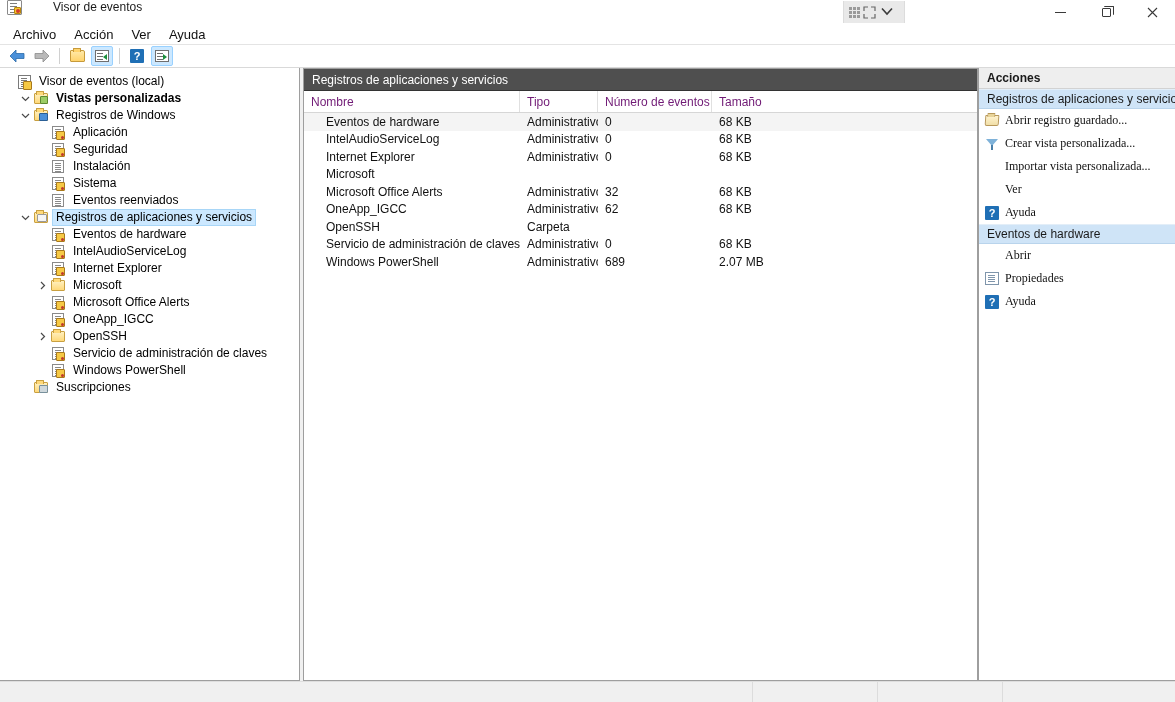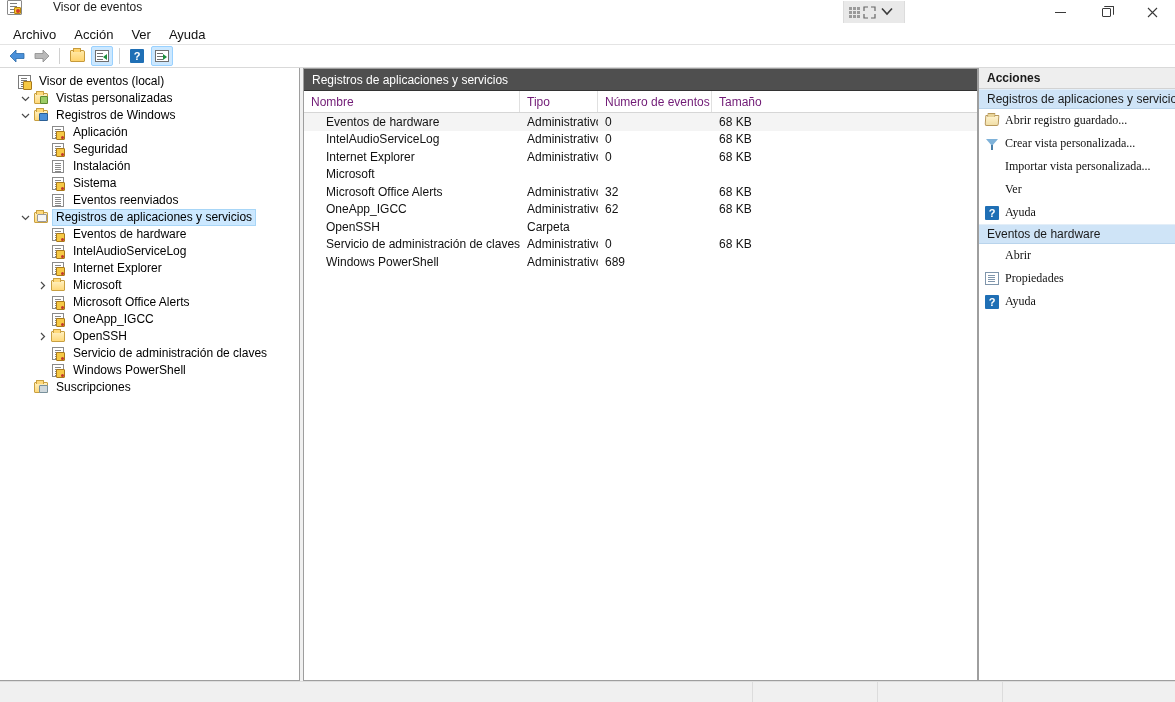--- a/index.html
+++ b/index.html
@@ -644,21 +644,21 @@
 
     <div class="pane-tree">
       <div class="tree" id="tree-host">
           <div class="tree-row" style="padding-left: 0px;">
             <span class="tw"></span>
             <span class="tree-ico">
               <span class="ico-evt-root"></span>
             </span>
             <span class="tree-label">Visor de eventos (local)</span>
           </div>
-          <div class="tree-row" style="padding-left: 17px;">
+          <div class="tree-row" style="padding-left: 17px; font-weight: bold;">
             <span class="tw">
               <svg width="9" height="9" viewBox="0 0 9 9">
                 <path d="M1 3 L4.5 6.5 L8 3" fill="none" stroke="#4a4a4a" stroke-width="1.2"></path>
               </svg>
             </span>
             <span class="tree-ico">
               <span class="ico-folder views"></span>
             </span>
             <span class="tree-label">Vistas personalizadas</span>
           </div>
@@ -878,20 +878,21 @@
           <div class="row">
             <div class="c-name">Servicio de administración de claves</div>
             <div class="c-type">Administrativo</div>
             <div class="c-count">0</div>
             <div class="c-size">68 KB</div>
           </div>
           <div class="row">
             <div class="c-name">Windows PowerShell</div>
             <div class="c-type">Administrativo</div>
             <div class="c-count">689</div>
+            <div class="c-size">2.07 MB</div>
           </div>
         </div>
     </div>
 
     <div class="pane-actions">
       <div class="act-title">Acciones</div>
       <div id="actions-host">
           <div class="act-section">Registros de aplicaciones y servicios</div>
           <div class="act-item">
             <span class="act-ico">

